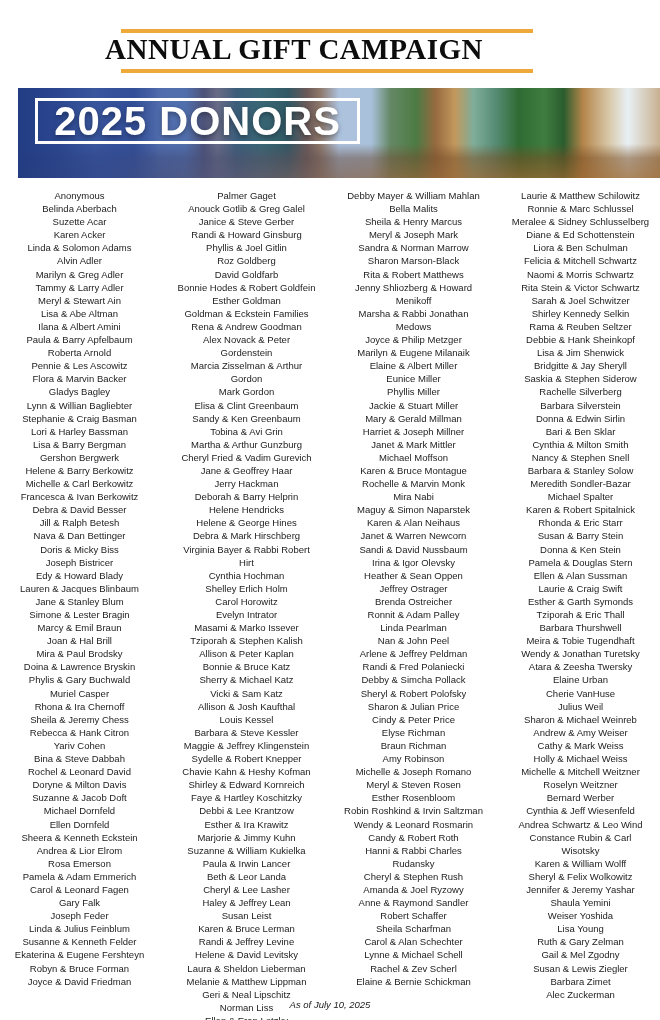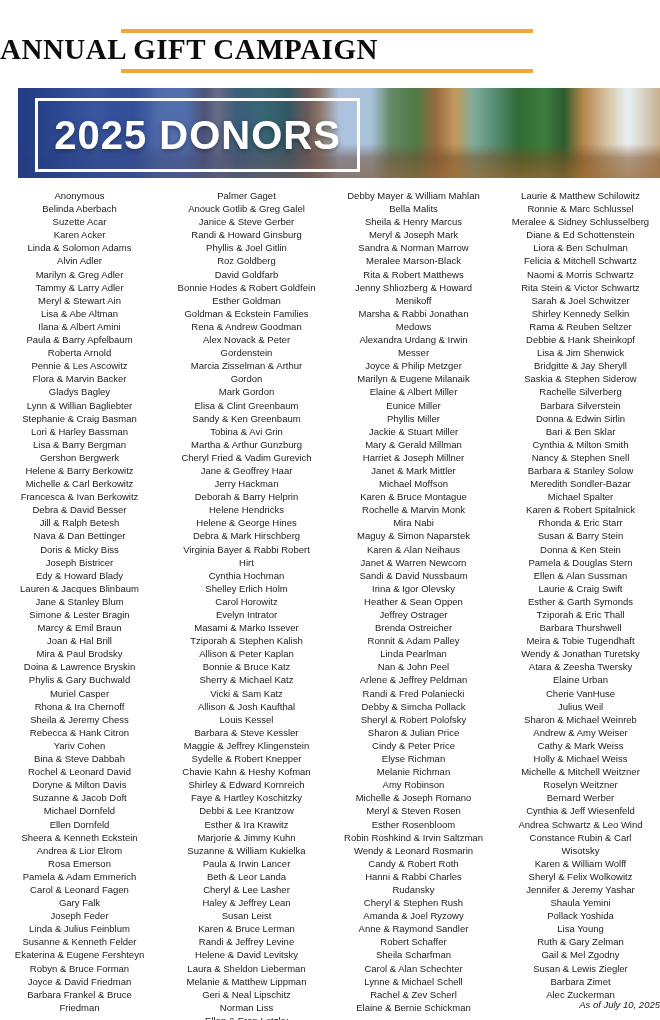--- a/index.html
+++ b/index.html
@@ -10,20 +10,21 @@
   }
   
   .gold-rule {
     position:absolute; left:121px; width:412px; height:4px;
     background:var(--gold, #EFA93B);
   }
   .gold-rule.top { top:29px; }
   .gold-rule.bottom { top:69px; }
   .campaign-title {
     position:absolute; top:33px; left:0; width:588px;
+    text-align:center;
     font-family:"Liberation Serif", serif;
     font-weight:bold; font-size:29px; letter-spacing:0.5px;
     color:#0d0d0d;
   }
   
   .banner {
     position:absolute; left:18px; top:88px; width:642px; height:90px;
     overflow:hidden;
   }
   .banner-photo {
@@ -50,41 +51,41 @@
     position:absolute; inset:0;
     background:linear-gradient(90deg,
       rgba(32,58,130,0.96) 0%,
       rgba(40,70,150,0.88) 14%,
       rgba(48,80,160,0.62) 32%,
       rgba(56,90,170,0.30) 48%,
       rgba(60,95,175,0.10) 60%,
       rgba(0,0,0,0) 72%);
   }
   .donors-box {
-    position:absolute; left:17px; top:10px; width:325px; height:74px;
+    position:absolute; left:17px; top:10px; width:325px; height:46px;
     border:3px solid #ffffff;
     display:flex; align-items:center; justify-content:center;
   }
   .banner-title {
     color:#ffffff; font-weight:bold; font-size:40px; letter-spacing:1px;
     white-space:nowrap; text-shadow:0 2px 5px rgba(0,0,0,0.35);
   }
   
   .donors-grid {
     position:absolute; left:10px; top:189px; width:640px;
     display:grid; grid-template-columns:repeat(4, 1fr); column-gap:6px;gap:28px;
   }
   .donor-column { text-align:center; }
   .donor {
     font-size:9.5px; line-height:13.1px; color:#1c1c1c;
     white-space:pre-line;
   }
   
   .footer-date {
-    position:absolute; top:999px; left:0; width:660px; text-align:right;
+    position:absolute; top:999px; left:0; width:660px; text-align:center;
     font-size:9.5px; font-style:italic; color:#1a1a1a;
   }
 </style>
 </head>
 <body>
 
 <div class="page">
 
   <div class="gold-rule top"></div>
   <div class="campaign-title">ANNUAL GIFT CAMPAIGN</div>
@@ -154,22 +155,20 @@
         <div class="donor">Rosa Emerson</div>
         <div class="donor">Pamela &amp; Adam Emmerich</div>
         <div class="donor">Carol &amp; Leonard Fagen</div>
         <div class="donor">Gary Falk</div>
         <div class="donor">Joseph Feder</div>
         <div class="donor">Linda &amp; Julius Feinblum</div>
         <div class="donor">Susanne &amp; Kenneth Felder</div>
         <div class="donor">Ekaterina &amp; Eugene Fershteyn</div>
         <div class="donor">Robyn &amp; Bruce Forman</div>
         <div class="donor">Joyce &amp; David Friedman</div>
-        <div class="donor">Barbara Frankel &amp; Bruce
-Friedman</div>
       </div>
     <div class="donor-column">
         <div class="donor">Palmer Gaget</div>
         <div class="donor">Anouck Gotlib &amp; Greg Galel</div>
         <div class="donor">Janice &amp; Steve Gerber</div>
         <div class="donor">Randi &amp; Howard Ginsburg</div>
         <div class="donor">Phyllis &amp; Joel Gitlin</div>
         <div class="donor">Roz Goldberg</div>
         <div class="donor">David Goldfarb</div>
         <div class="donor">Bonnie Hodes &amp; Robert Goldfein</div>
@@ -228,28 +227,26 @@
         <div class="donor">Geri &amp; Neal Lipschitz</div>
         <div class="donor">Norman Liss</div>
         <div class="donor">Ellen &amp; Eran Lotzky</div>
       </div>
     <div class="donor-column">
         <div class="donor">Debby Mayer &amp; William Mahlan</div>
         <div class="donor">Bella Malits</div>
         <div class="donor">Sheila &amp; Henry Marcus</div>
         <div class="donor">Meryl &amp; Joseph Mark</div>
         <div class="donor">Sandra &amp; Norman Marrow</div>
-        <div class="donor">Meralee Marson-Black</div>
+        <div class="donor">Sharon Marson-Black</div>
         <div class="donor">Rita &amp; Robert Matthews</div>
         <div class="donor">Jenny Shliozberg &amp; Howard
 Menikoff</div>
         <div class="donor">Marsha &amp; Rabbi Jonathan
 Medows</div>
-        <div class="donor">Alexandra Urdang &amp; Irwin
-Messer</div>
         <div class="donor">Joyce &amp; Philip Metzger</div>
         <div class="donor">Marilyn &amp; Eugene Milanaik</div>
         <div class="donor">Elaine &amp; Albert Miller</div>
         <div class="donor">Eunice Miller</div>
         <div class="donor">Phyllis Miller</div>
         <div class="donor">Jackie &amp; Stuart Miller</div>
         <div class="donor">Mary &amp; Gerald Millman</div>
         <div class="donor">Harriet &amp; Joseph Millner</div>
         <div class="donor">Janet &amp; Mark Mittler</div>
         <div class="donor">Michael Moffson</div>
@@ -267,21 +264,21 @@
         <div class="donor">Ronnit &amp; Adam Palley</div>
         <div class="donor">Linda Pearlman</div>
         <div class="donor">Nan &amp; John Peel</div>
         <div class="donor">Arlene &amp; Jeffrey Peldman</div>
         <div class="donor">Randi &amp; Fred Polaniecki</div>
         <div class="donor">Debby &amp; Simcha Pollack</div>
         <div class="donor">Sheryl &amp; Robert Polofsky</div>
         <div class="donor">Sharon &amp; Julian Price</div>
         <div class="donor">Cindy &amp; Peter Price</div>
         <div class="donor">Elyse Richman</div>
-        <div class="donor">Melanie Richman</div>
+        <div class="donor">Braun Richman</div>
         <div class="donor">Amy Robinson</div>
         <div class="donor">Michelle &amp; Joseph Romano</div>
         <div class="donor">Meryl &amp; Steven Rosen</div>
         <div class="donor">Esther Rosenbloom</div>
         <div class="donor">Robin Roshkind &amp; Irvin Saltzman</div>
         <div class="donor">Wendy &amp; Leonard Rosmarin</div>
         <div class="donor">Candy &amp; Robert Roth</div>
         <div class="donor">Hanni &amp; Rabbi Charles Rudansky</div>
         <div class="donor">Cheryl &amp; Stephen Rush</div>
         <div class="donor">Amanda &amp; Joel Ryzowy</div>
@@ -342,21 +339,21 @@
         <div class="donor">Roselyn Weitzner</div>
         <div class="donor">Bernard Werber</div>
         <div class="donor">Cynthia &amp; Jeff Wiesenfeld</div>
         <div class="donor">Andrea Schwartz &amp; Leo Wind</div>
         <div class="donor">Constance Rubin &amp; Carl
 Wisotsky</div>
         <div class="donor">Karen &amp; William Wolff</div>
         <div class="donor">Sheryl &amp; Felix Wolkowitz</div>
         <div class="donor">Jennifer &amp; Jeremy Yashar</div>
         <div class="donor">Shaula Yemini</div>
-        <div class="donor">Pollack Yoshida</div>
+        <div class="donor">Weiser Yoshida</div>
         <div class="donor">Lisa Young</div>
         <div class="donor">Ruth &amp; Gary Zelman</div>
         <div class="donor">Gail &amp; Mel Zgodny</div>
         <div class="donor">Susan &amp; Lewis Ziegler</div>
         <div class="donor">Barbara Zimet</div>
         <div class="donor">Alec Zuckerman</div>
       </div>
   </div>
 
   <div class="footer-date">As of July 10, 2025</div>

